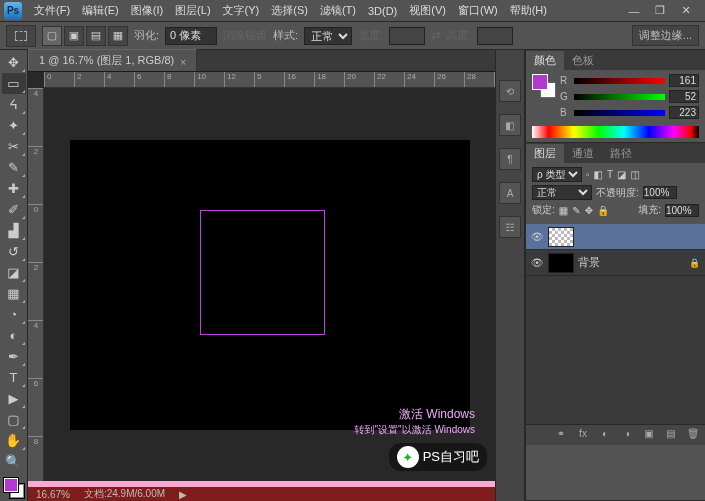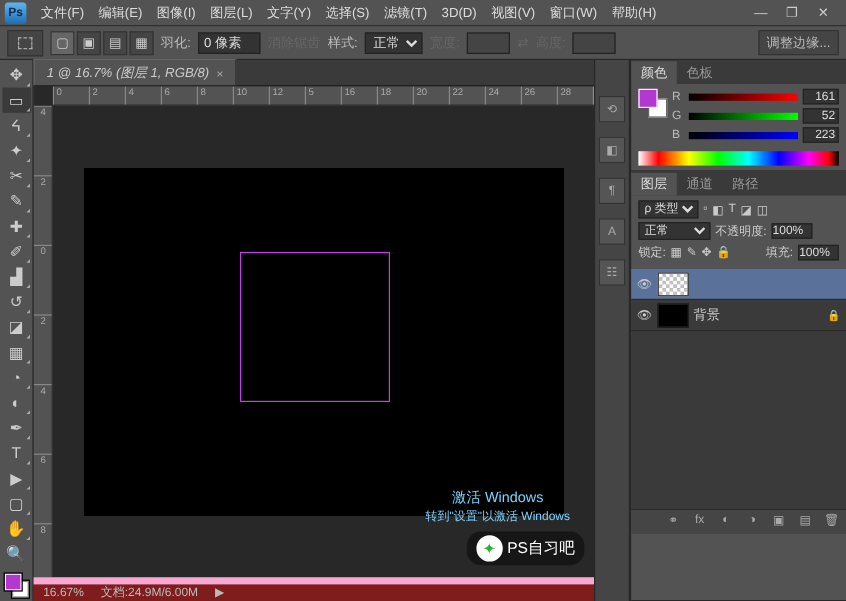--- a/index.html
+++ b/index.html
@@ -26,21 +26,21 @@
 .toolbox { width: 28px; background: #535353; border-right: 1px solid #282828; display: flex; flex-direction: column; align-items: center; padding-top: 2px; gap: 0; }
 .tool { width: 24px; height: 21px; display: flex; align-items: center; justify-content: center; color: #ccc; font-size: 13px; position: relative; }
 .tool.active { background: #3a3a3a; }
 .tool .corner { position: absolute; right: 1px; bottom: 1px; width: 0; height: 0; border-left: 3px solid transparent; border-bottom: 3px solid #aaa; }
 .swatches { margin-top: 4px; position: relative; width: 24px; height: 24px; }
 .swatch-fg { position: absolute; width: 14px; height: 14px; background: #b238cf; border: 1px solid #fff; outline: 1px solid #000; left: 2px; top: 2px; z-index: 2; }
 .swatch-bg { position: absolute; width: 14px; height: 14px; background: #fff; border: 1px solid #888; outline: 1px solid #000; right: 2px; bottom: 2px; }
 
 .center { flex: 1; display: flex; flex-direction: column; background: #282828; }
 .doctab-bar { height: 22px; background: #3a3a3a; display: flex; align-items: flex-end; border-bottom: 1px solid #1a1a1a; }
-.doctab { background: #535353; padding: 3px 10px; font-size: 11px; border-top: 1px solid #666; border-left: 1px solid #666; border-right: 1px solid #333; display: flex; align-items: flex-end; gap: 6px; font-style: italic; }
+.doctab { background: #535353; padding: 3px 10px; font-size: 11px; border-top: 1px solid #666; border-left: 1px solid #666; border-right: 1px solid #333; display: flex; align-items: flex-end; gap: 6px; }
 .doctab .close { color: #aaa; font-size: 10px; }
 
 .ruler-h { height: 16px; background: #535353; border-bottom: 1px solid #333; position: relative; margin-left: 16px; overflow: hidden; }
 .ruler-h .tick { position: absolute; top: 0; color: #aaa; font-size: 8px; border-left: 1px solid #888; height: 16px; padding-left: 2px; }
 .canvas-row { flex: 1; display: flex; overflow: hidden; }
 .ruler-v { width: 16px; background: #535353; border-right: 1px solid #333; position: relative; overflow: hidden; }
 .ruler-v .tick { position: absolute; left: 0; color: #aaa; font-size: 8px; border-top: 1px solid #888; width: 16px; text-align: center; }
 .canvas-area { flex: 1; background: #282828; position: relative; display: flex; align-items: center; justify-content: center; }
 .canvas { width: 400px; height: 290px; background: #000; position: relative; }
 .selection { position: absolute; left: 130px; top: 70px; width: 125px; height: 125px; border: 1.5px solid #c040e0; }
@@ -73,21 +73,21 @@
 .layer-row { display: flex; align-items: center; height: 26px; border-bottom: 1px solid #2a2a2a; padding: 0 4px; gap: 4px; }
 .layer-row.active { background: #5a729a; color: #fff; }
 .eye { width: 14px; text-align: center; color: #ccc; font-size: 10px; }
 .thumb { width: 26px; height: 20px; background-image: linear-gradient(45deg,#bbb 25%,transparent 25%),linear-gradient(-45deg,#bbb 25%,transparent 25%),linear-gradient(45deg,transparent 75%,#bbb 75%),linear-gradient(-45deg,transparent 75%,#bbb 75%); background-size: 6px 6px; background-position: 0 0,0 3px,3px -3px,-3px 0; background-color: #fff; border: 1px solid #222; }
 .thumb.black { background: #000; }
 .layer-name { flex: 1; font-size: 11px; }
 .lock-icon { font-size: 9px; color: #aaa; }
 .layer-bottom { display: flex; justify-content: flex-end; gap: 6px; padding: 3px 4px; background: #454545; border-top: 1px solid #282828; }
 .layer-bottom .lb { width: 16px; height: 14px; color: #aaa; font-size: 10px; text-align: center; }
 
-.watermark { position: absolute; right: 20px; bottom: 44px; color: #7dd3fc; font-size: 12px; text-align: center; pointer-events: none; }
+.watermark { position: absolute; right: 20px; bottom: 44px; color: #f0abfc; font-size: 12px; text-align: right; pointer-events: none; }
 .wechat-badge { position: absolute; right: 8px; bottom: 10px; display: flex; align-items: center; gap: 4px; background: rgba(0,0,0,0.45); padding: 3px 8px; border-radius: 12px; color: #fff; font-size: 13px; font-weight: 500; }
 .wechat-icon { width: 22px; height: 22px; background: #fff; border-radius: 50%; display: flex; align-items: center; justify-content: center; color: #2aae36; font-size: 13px; }
 </style>
 </head>
 <body>
 
 <div class="menubar">
   <div class="ps-logo">Ps</div>
   <div class="menu-item">文件(F)</div>
   <div class="menu-item">编辑(E)</div>

